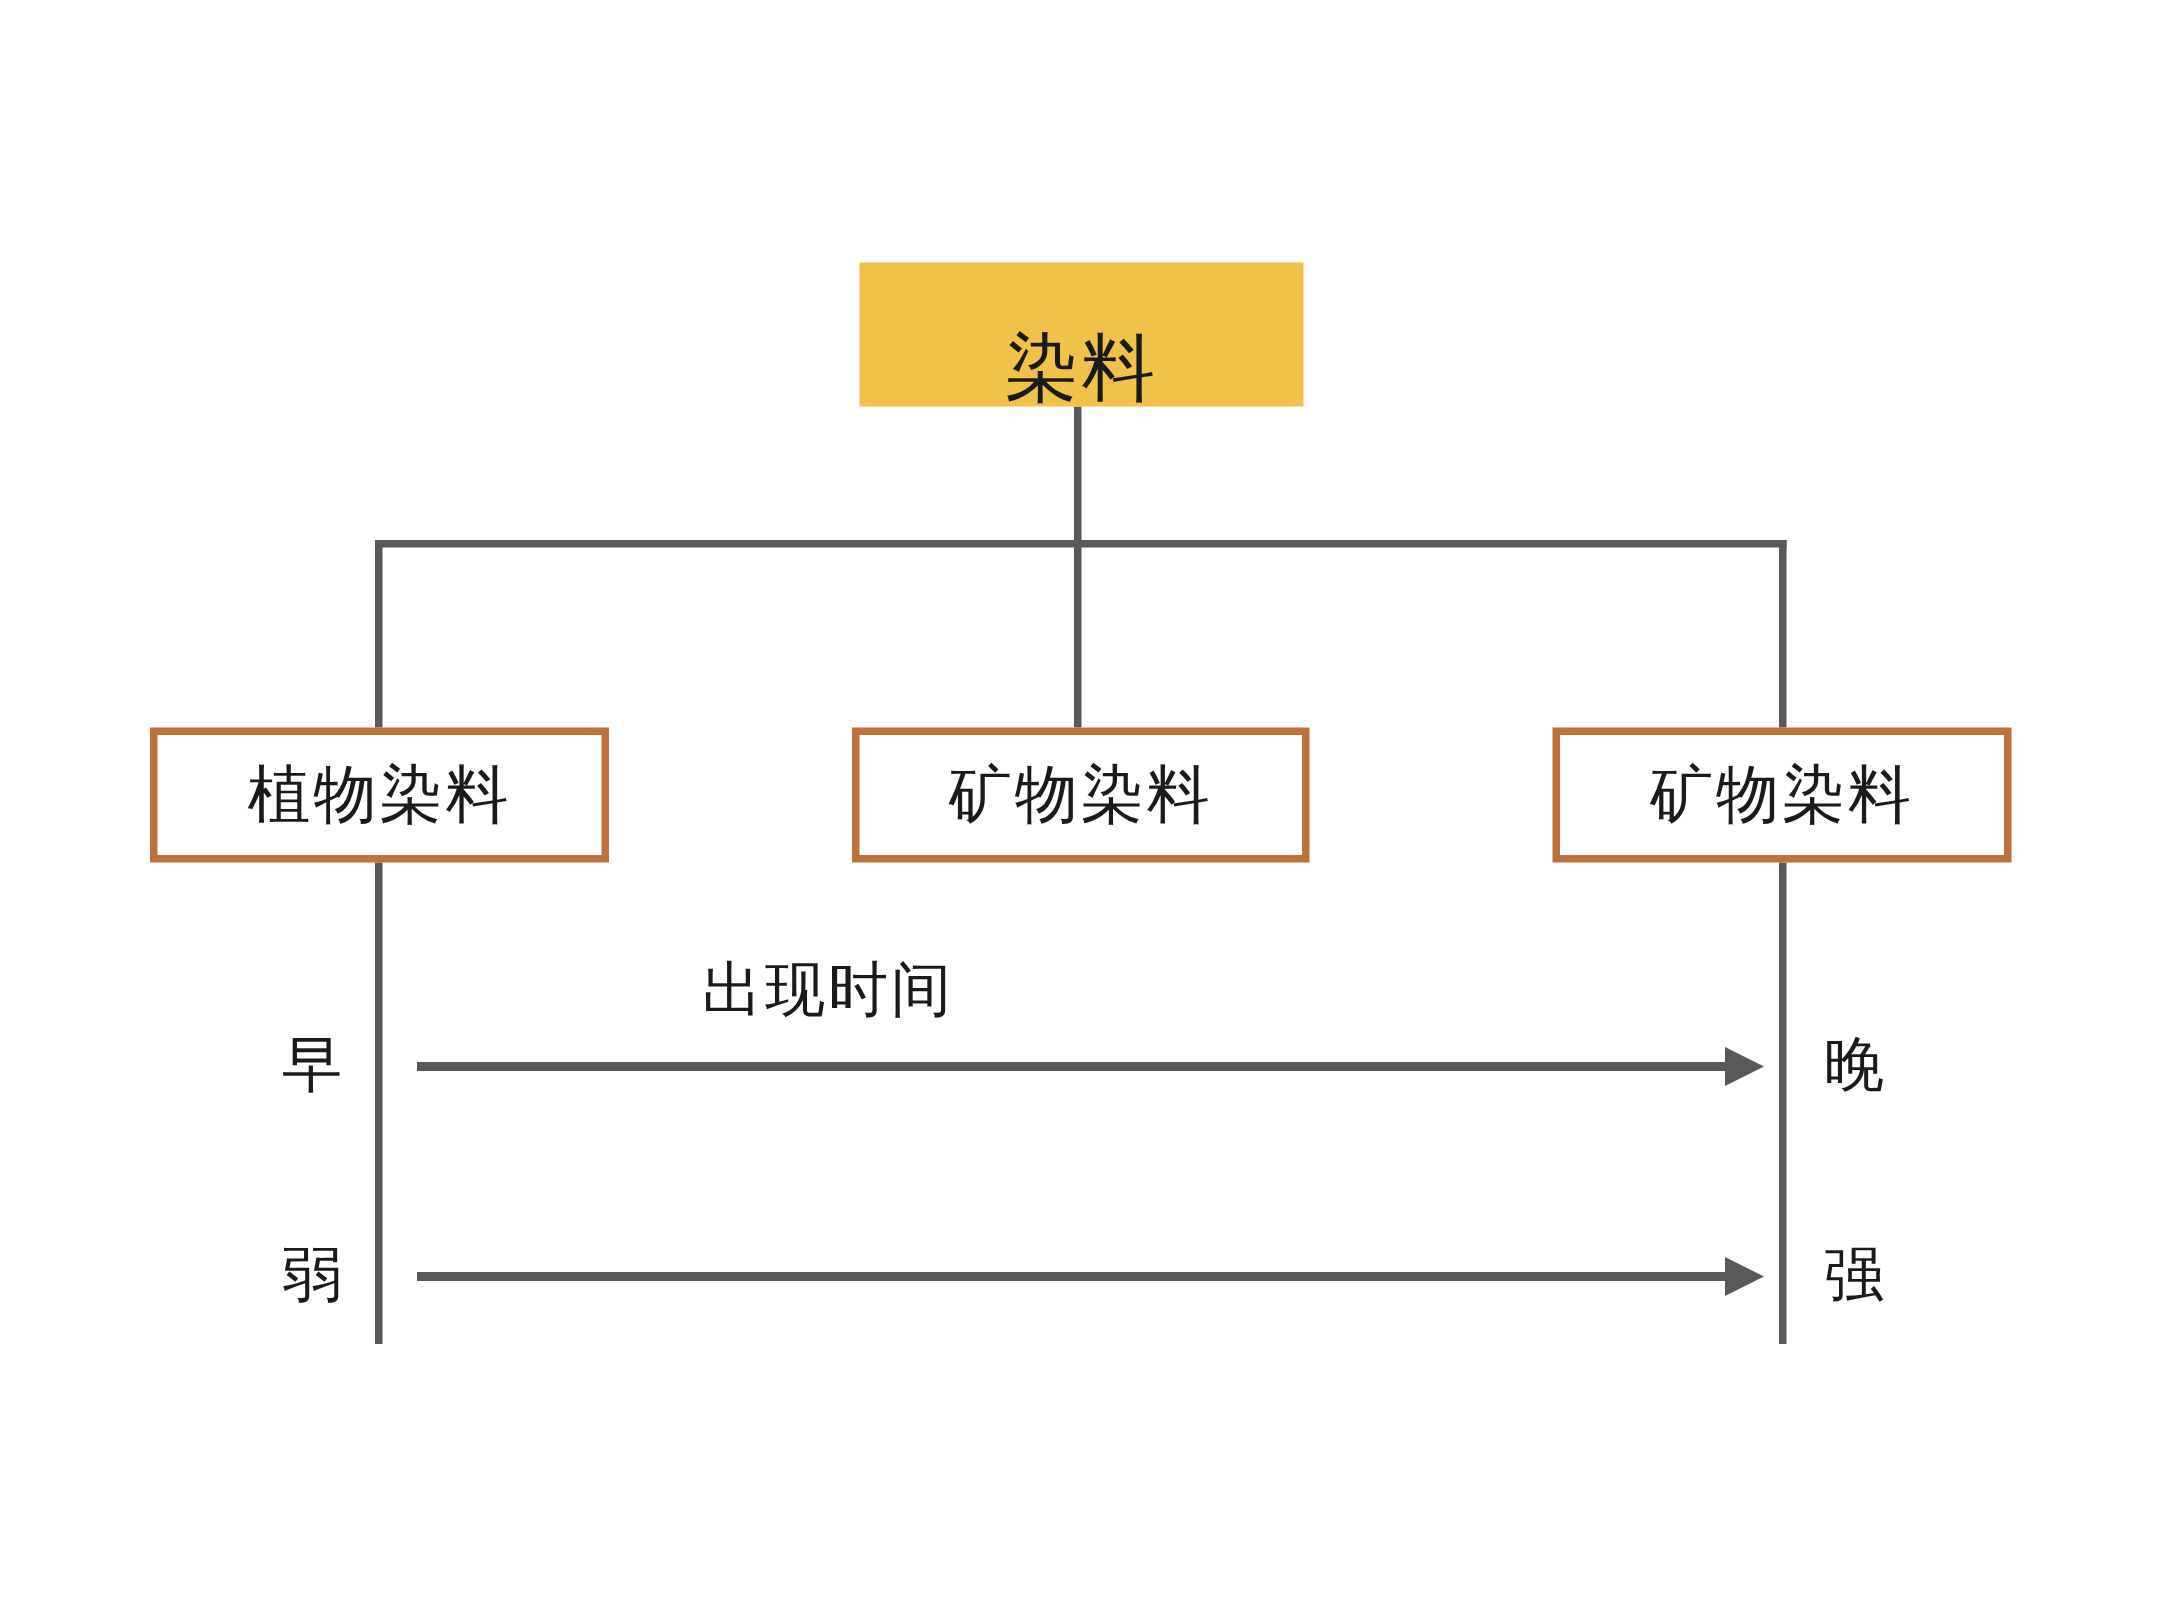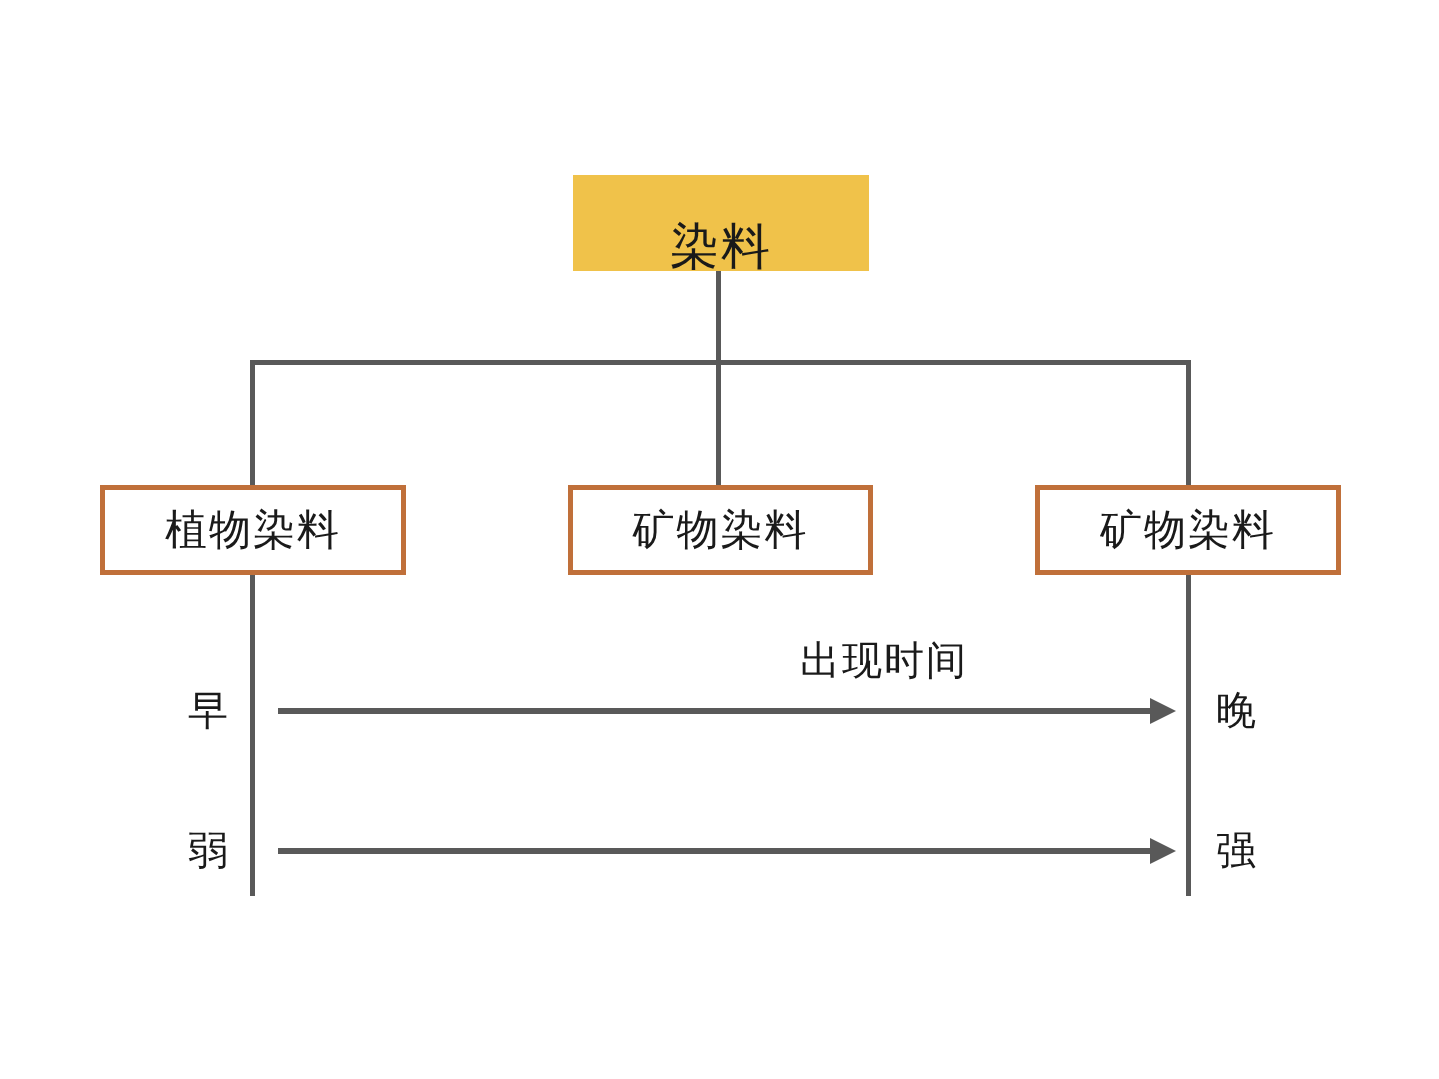--- a/index.html
+++ b/index.html
@@ -106,21 +106,21 @@
     height: 0;
     border-top: 13px solid transparent;
     border-bottom: 13px solid transparent;
     border-left: 26px solid #595959;
   }
 
   
   .arrow-caption {
     position: absolute;
     width: 500px;
-    text-align: right;
+    text-align: left;
     font-size: 40px;
     line-height: 1;
     color: #1a1a1a;
     letter-spacing: 2px;
     z-index: 3;
   }
   .arrow-caption.c1 { left: 468px; top: 640px; }
   .arrow-caption.c2 { left: 468px; top: 782px; }
 
   

